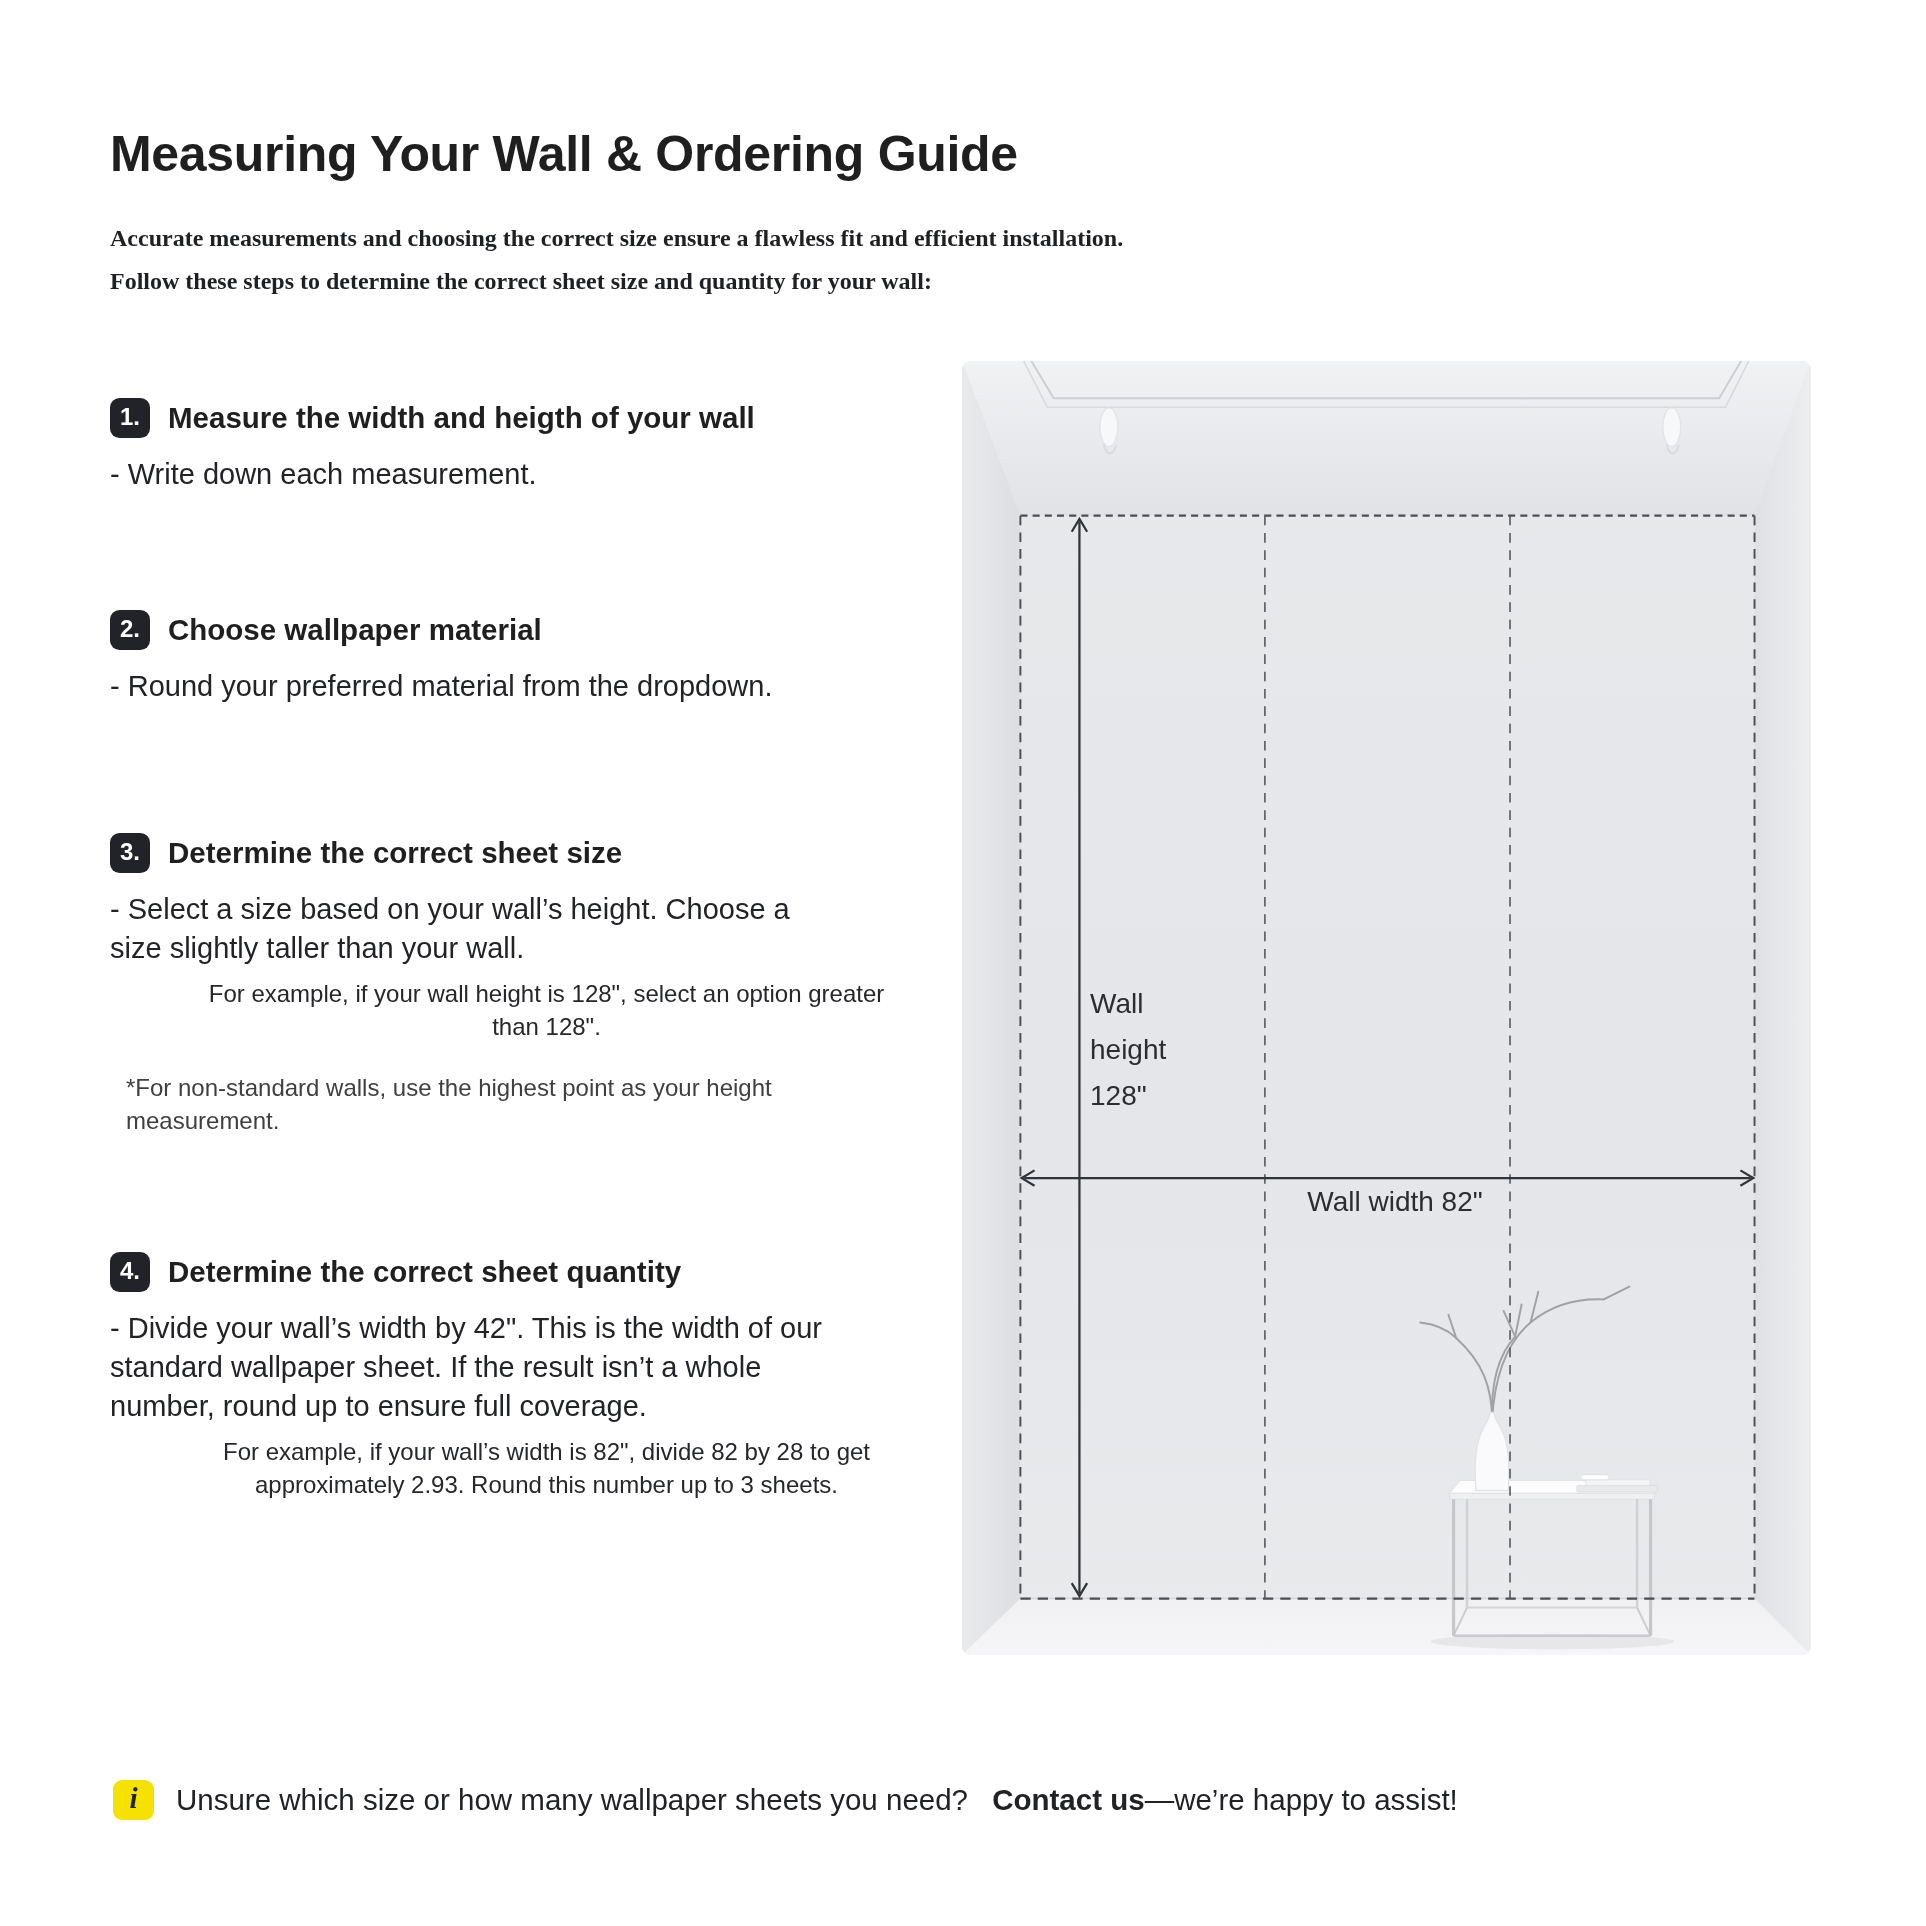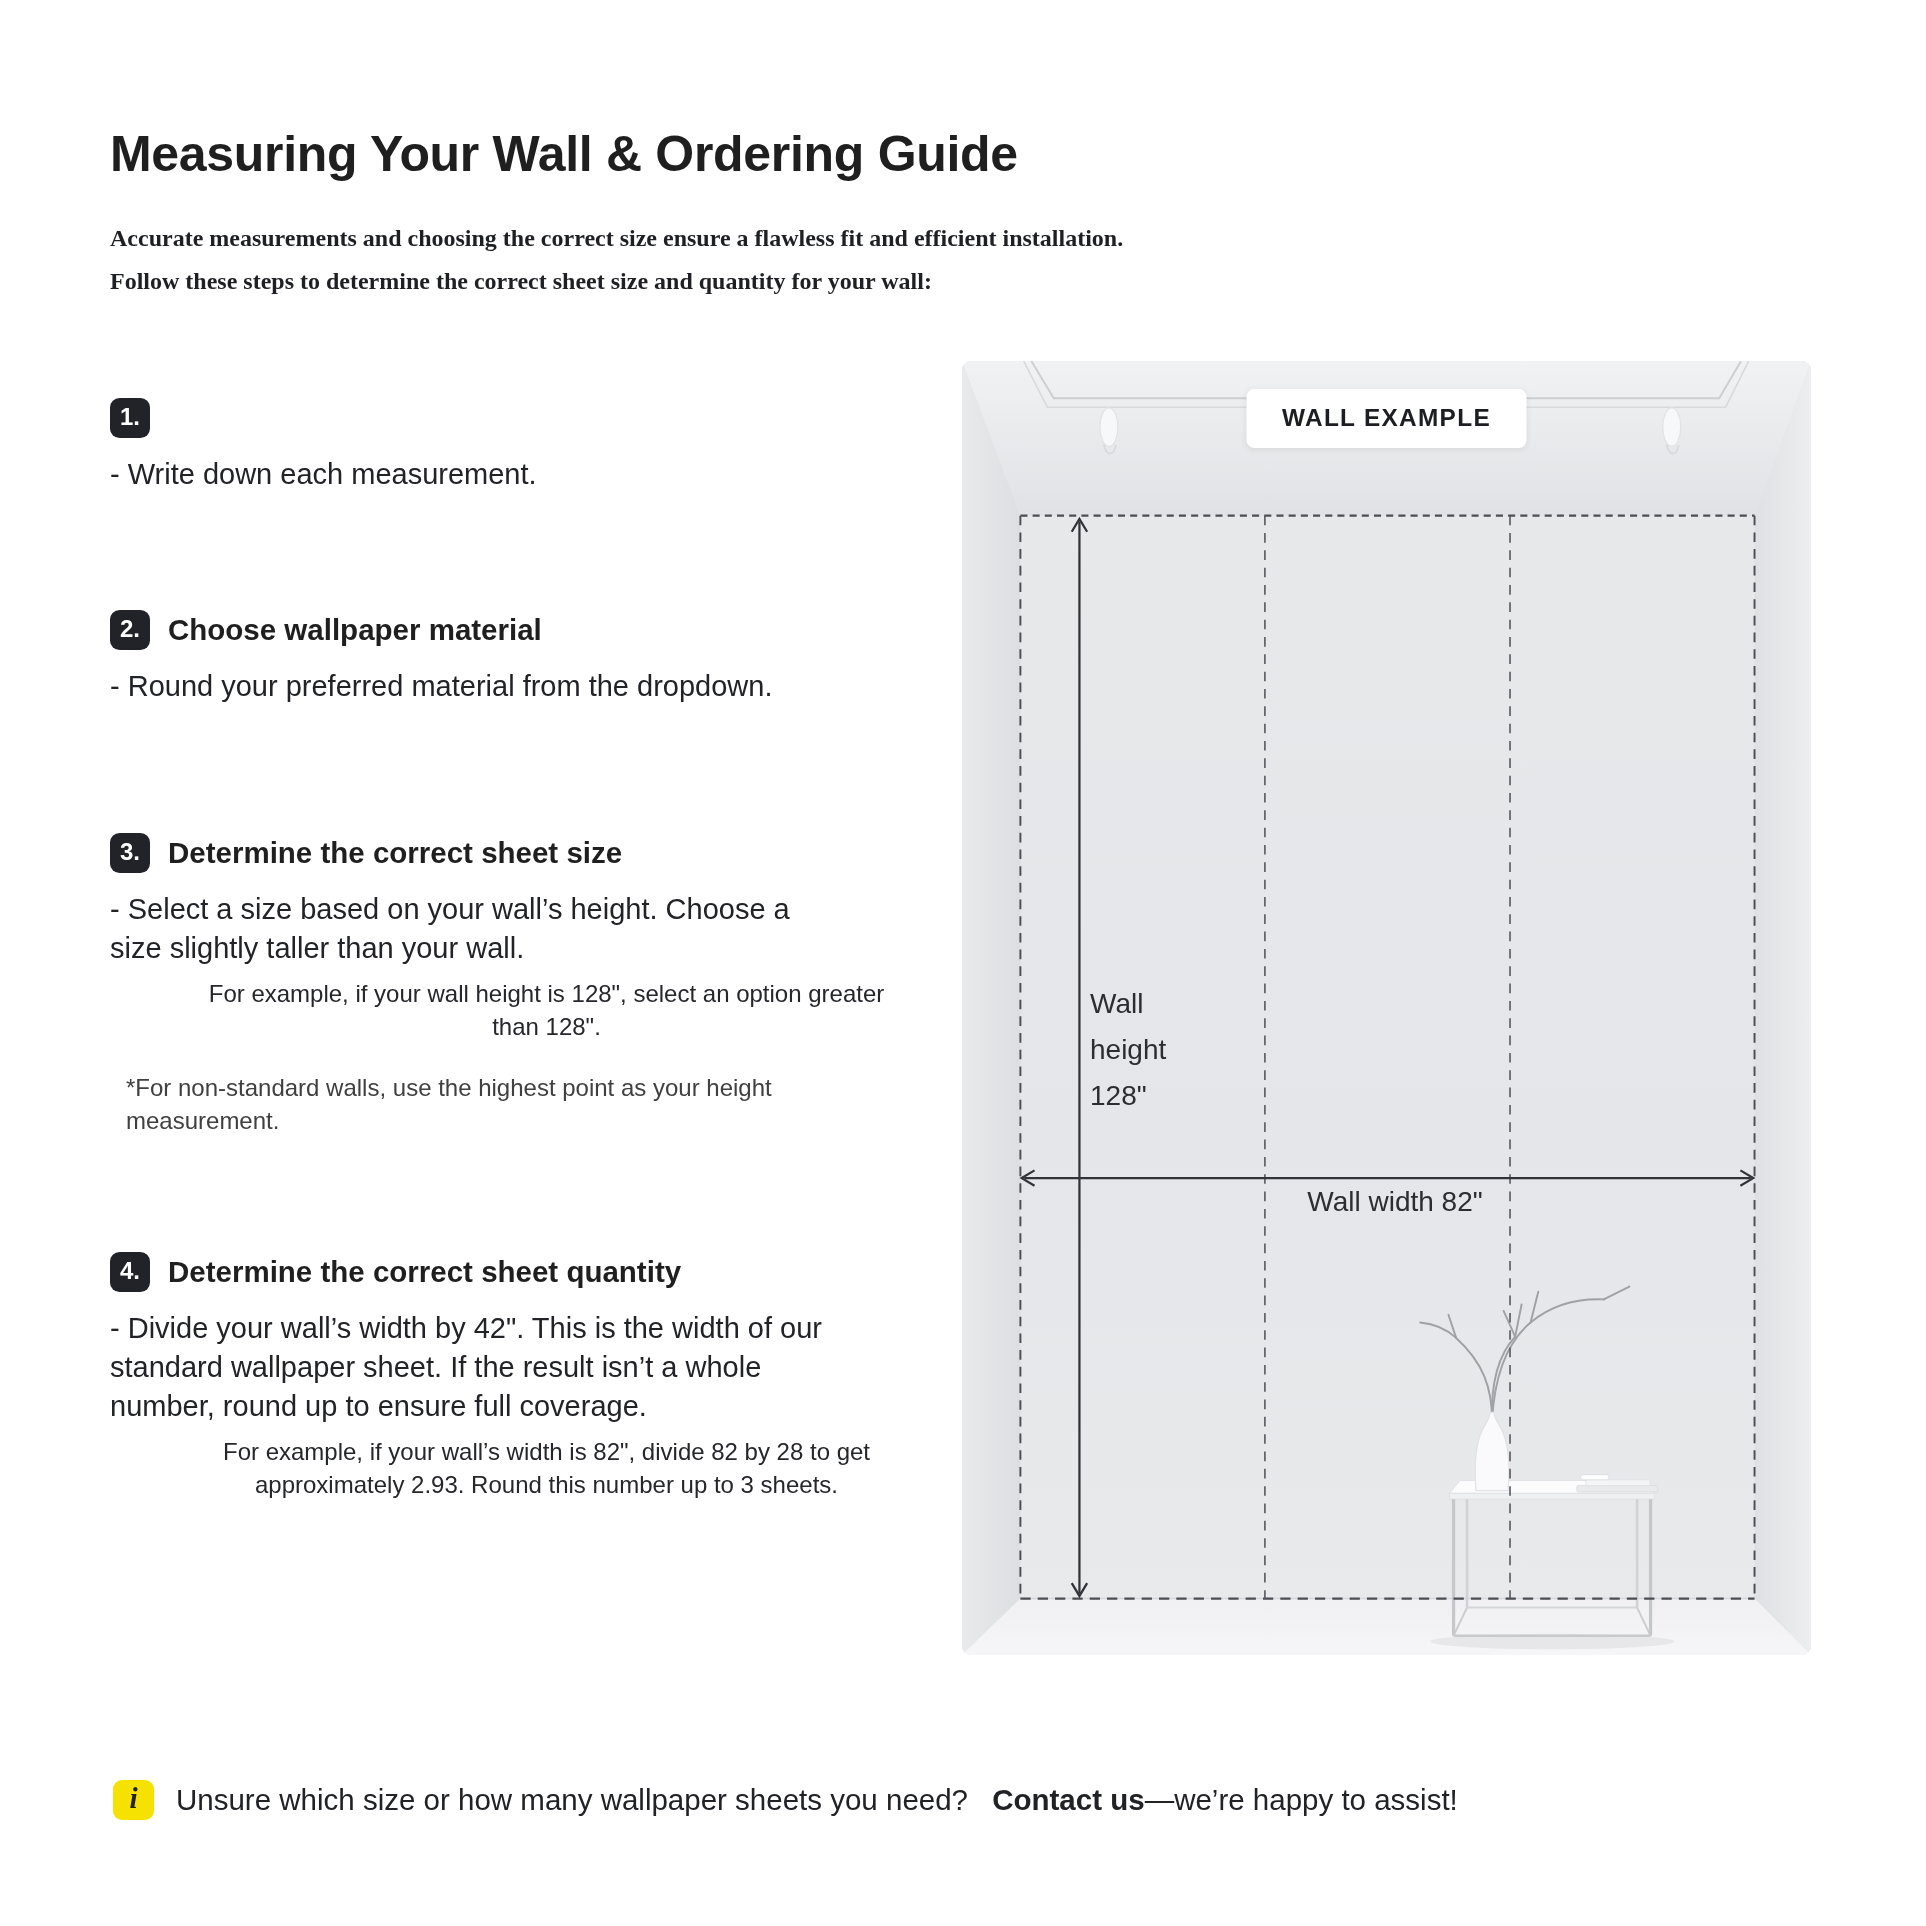--- a/index.html
+++ b/index.html
@@ -67,20 +67,21 @@
 <body>
 
 <h1 class="abs page-title">Measuring Your Wall &amp; Ordering Guide</h1>
 
 <p class="abs intro">Accurate measurements and choosing the correct size ensure a flawless fit and efficient installation.
 Follow these steps to determine the correct sheet size and quantity for your wall:</p>
 
 <section class="abs step" id="step-1">
   <div class="step-head">
     <div class="badge">1.</div>
+    <div class="step-heading">Measure the width and heigth of your wall</div>
   </div>
   <p class="step-body">- Write down each measurement.</p>
 </section>
 
 <section class="abs step" id="step-2">
   <div class="step-head">
     <div class="badge">2.</div>
     <div class="step-heading">Choose wallpaper material</div>
   </div>
   <p class="step-body">- Round your preferred material from the dropdown.</p>
@@ -201,21 +202,20 @@
       <polyline points="171,266 183,246 195,266"></polyline>
       <polyline points="171,1904 183,1924 195,1904"></polyline>
     </g>
     <g stroke="#303337" fill="none" stroke-width="3.5">
       <line x1="97" y1="1273" x2="1229" y2="1273"></line>
       <polyline points="113,1261 93,1273 113,1285"></polyline>
       <polyline points="1213,1261 1233,1273 1213,1285"></polyline>
     </g>
   </svg>
 
-  <div class="we-badge">WALL EXAMPLE</div>
   <div class="h-label">Wall
 height
 128"</div>
   <div class="w-label">Wall width 82"</div>
 </div>
 
 <div class="abs footer">
   <div class="info-icon">i</div>
   <div class="footer-text"><span>Unsure which size or how many wallpaper sheets you need? </span><span class="bold">Contact us</span><span>—we’re happy to assist!</span></div>
 </div>

